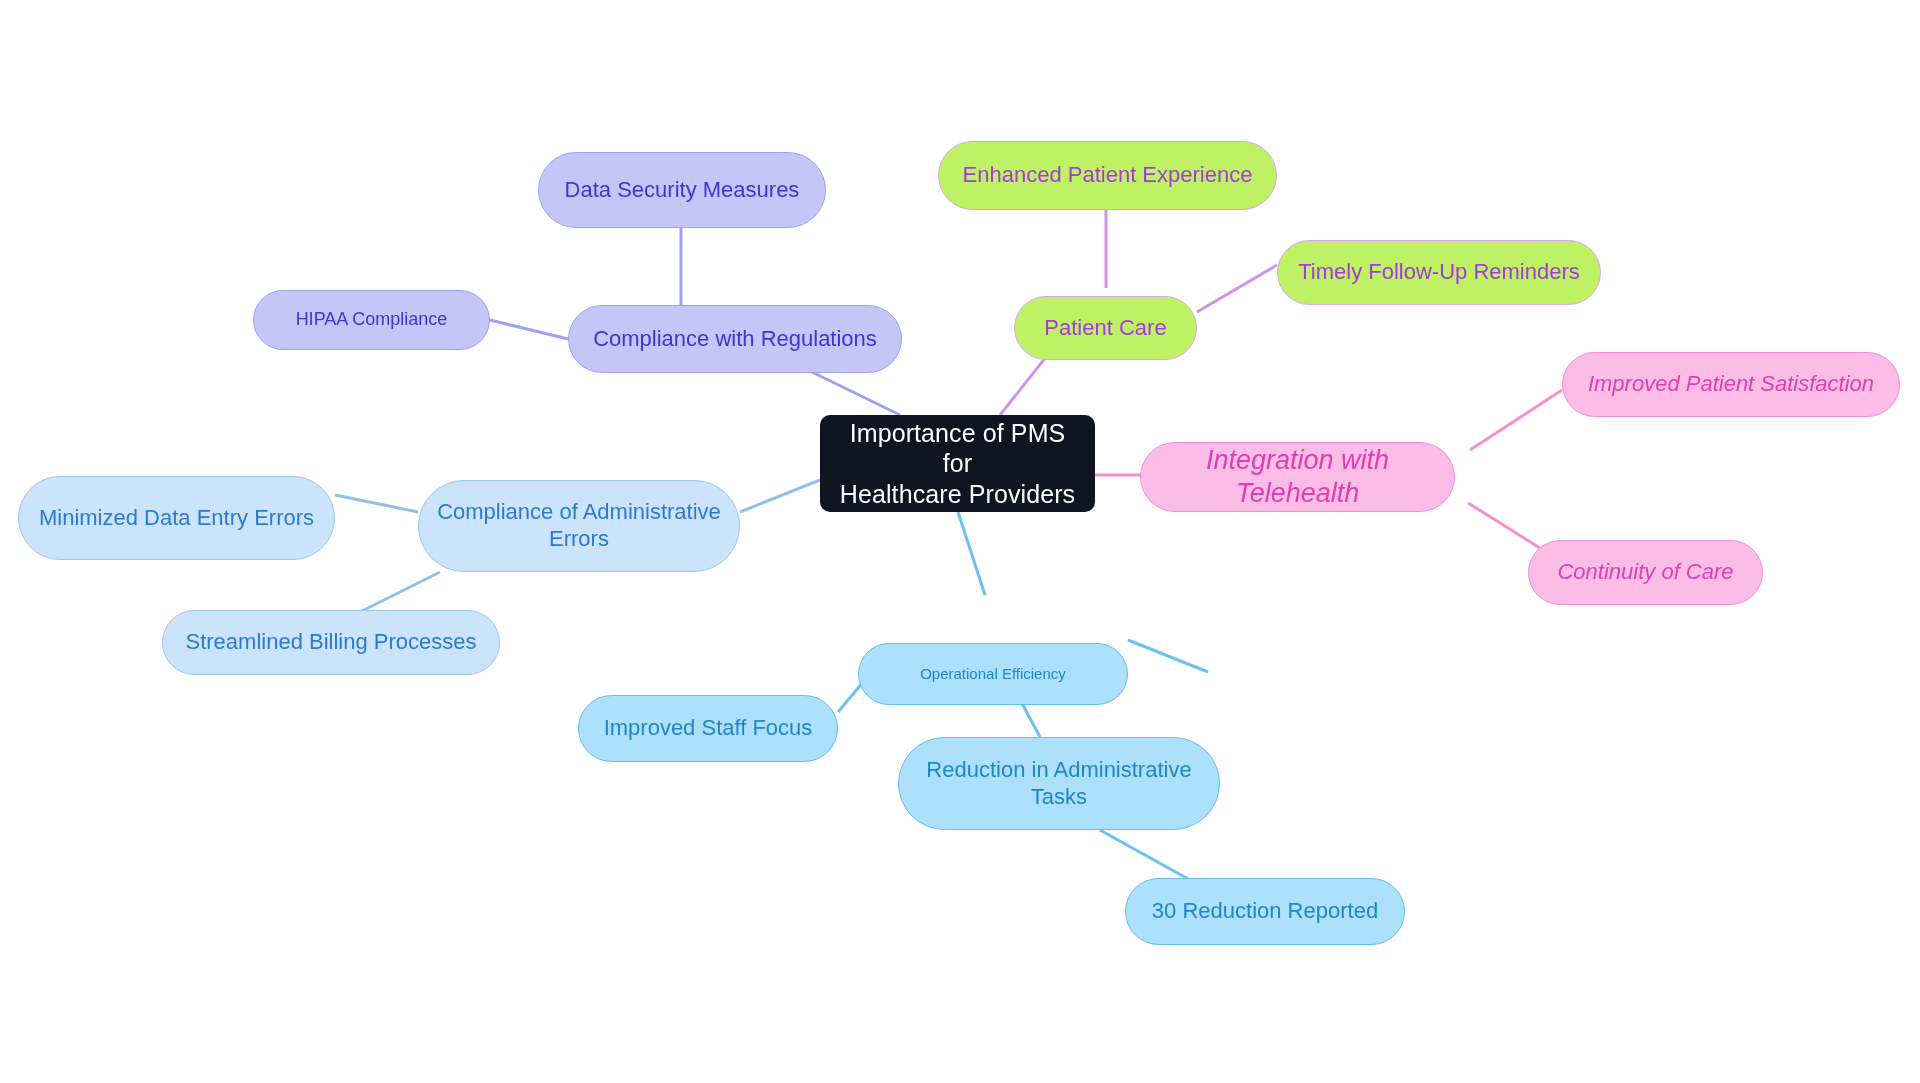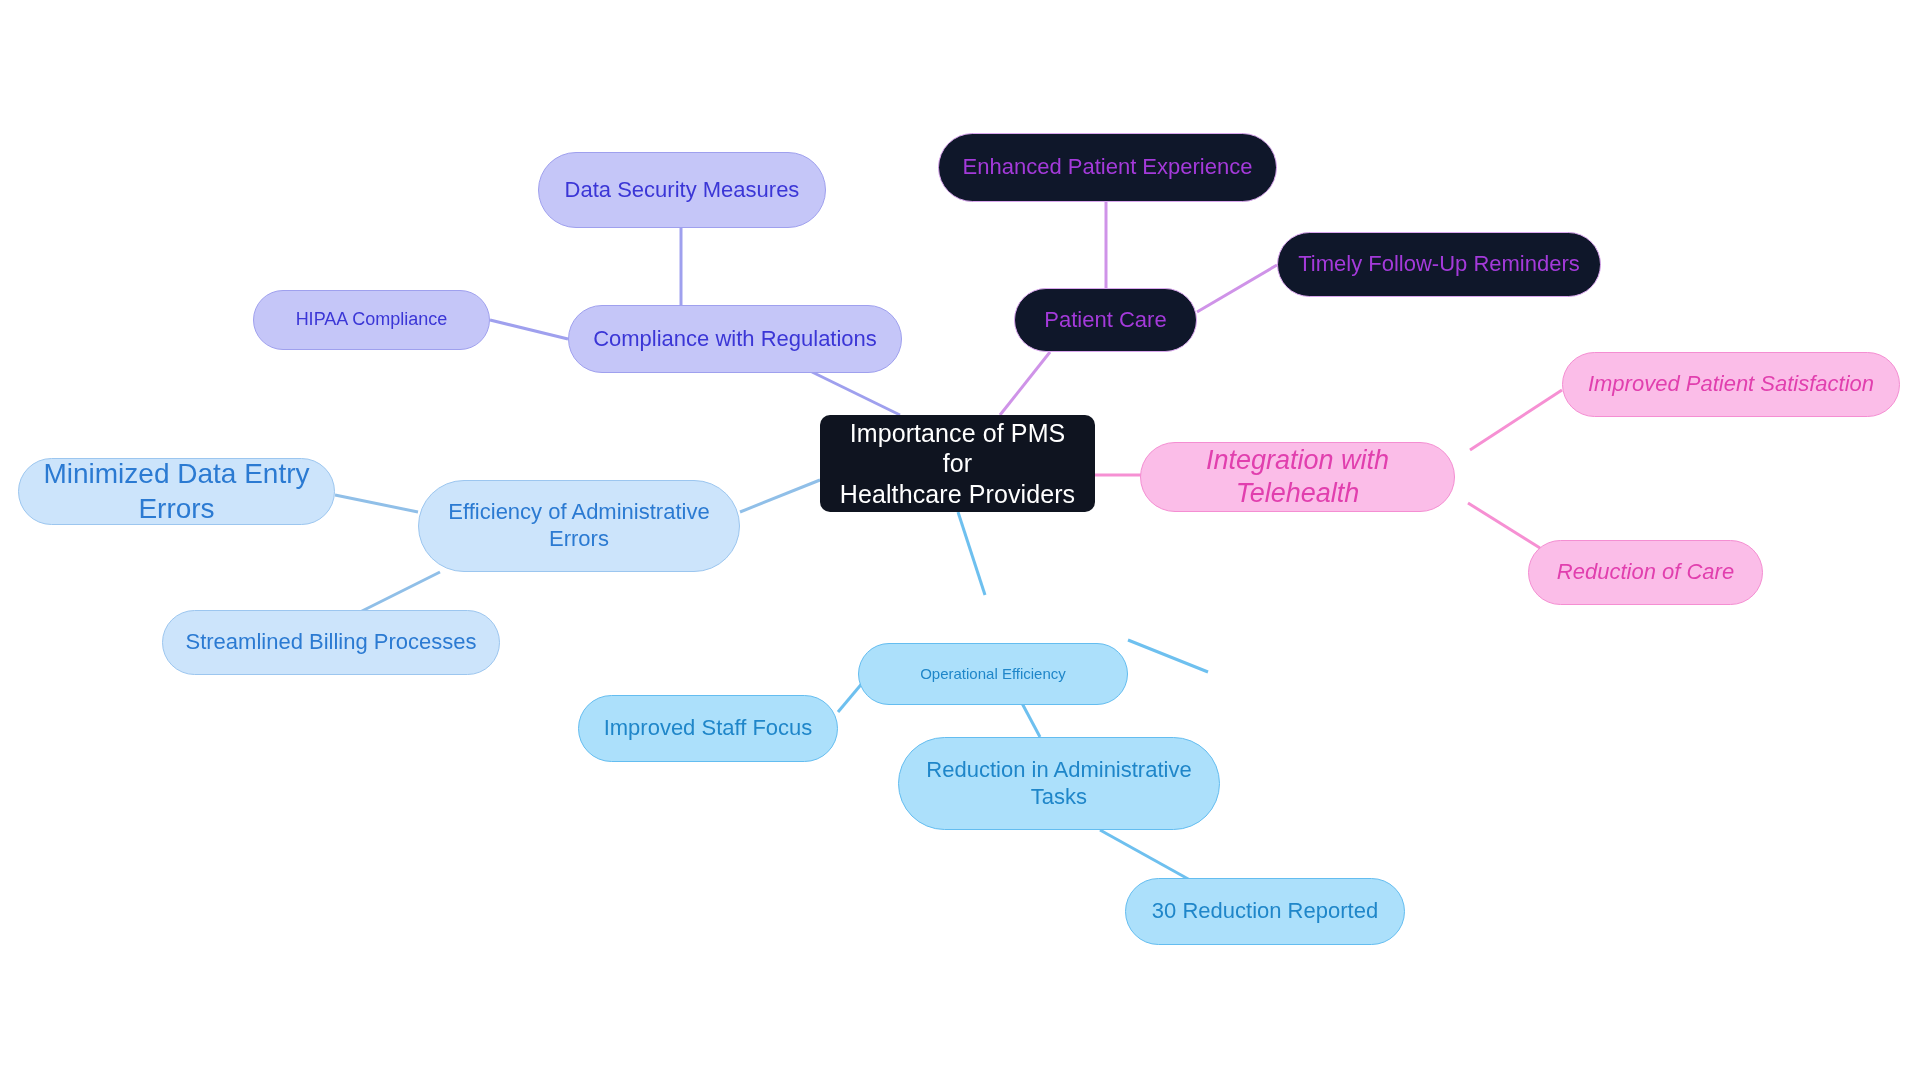--- a/index.html
+++ b/index.html
@@ -48,23 +48,24 @@
     color: #ffffff;
     font-size: 25px;
     letter-spacing: 0.1px;
   }
   .node.lavender {
     background: #c5c6f8;
     border-color: #9fa0ee;
     color: #3b36d6;
   }
   .node.purple {
-    background: #0f172a;
+    background: #bef264;
     border-color: #d9a6ee;
     color: #a43ada;
+    margin-top: 8px;
   }
   .node.pink {
     background: #fbbde8;
     border-color: #f48ed2;
     color: #e13fae;
     font-style: italic;
   }
   .node.blue-light {
     background: #cce4fb;
     border-color: #9cc6ef;
@@ -118,26 +119,26 @@
   <div class="node purple" style="left:1014px; top:288px; width:183px; height:64px; font-size:22px;">Patient Care</div>
 
   <div class="node purple" style="left:938px; top:133px; width:339px; height:69px; font-size:22px;">Enhanced Patient Experience</div>
 
   <div class="node purple" style="left:1277px; top:232px; width:324px; height:65px; font-size:22px;">Timely Follow-Up Reminders</div>
 
   <div class="node pink" style="left:1140px; top:442px; width:315px; height:70px; font-size:27px;">Integration with Telehealth</div>
 
   <div class="node pink" style="left:1562px; top:352px; width:338px; height:65px; font-size:22px;">Improved Patient Satisfaction</div>
 
-  <div class="node pink" style="left:1528px; top:540px; width:235px; height:65px; font-size:22px;">Reduction of Care</div>
+  <div class="node pink" style="left:1528px; top:540px; width:235px; height:65px; font-size:22px;">Continuity of Care</div>
 
-  <div class="node blue-light" style="left:418px; top:480px; width:322px; height:92px; font-size:22px;">Efficiency of Administrative
+  <div class="node blue-light" style="left:418px; top:480px; width:322px; height:92px; font-size:22px;">Compliance of Administrative
 Errors</div>
 
-  <div class="node blue-light" style="left:18px; top:458px; width:317px; height:67px; font-size:28px;">Minimized Data Entry Errors</div>
+  <div class="node blue-light" style="left:18px; top:476px; width:317px; height:84px; font-size:22px;">Minimized Data Entry Errors</div>
 
   <div class="node blue-light" style="left:162px; top:610px; width:338px; height:65px; font-size:22px;">Streamlined Billing Processes</div>
 
   <div class="node blue-mid" style="left:858px; top:595px; width:270px; height:62px; font-size:15px;margin-top:48px;">Operational Efficiency</div>
 
 
   <div class="node blue-mid" style="left:898px; top:737px; width:322px; height:93px; font-size:22px;">Reduction in Administrative
 Tasks</div>
 
   <div class="node blue-mid" style="left:578px; top:695px; width:260px; height:67px; font-size:22px;">Improved Staff Focus</div>

